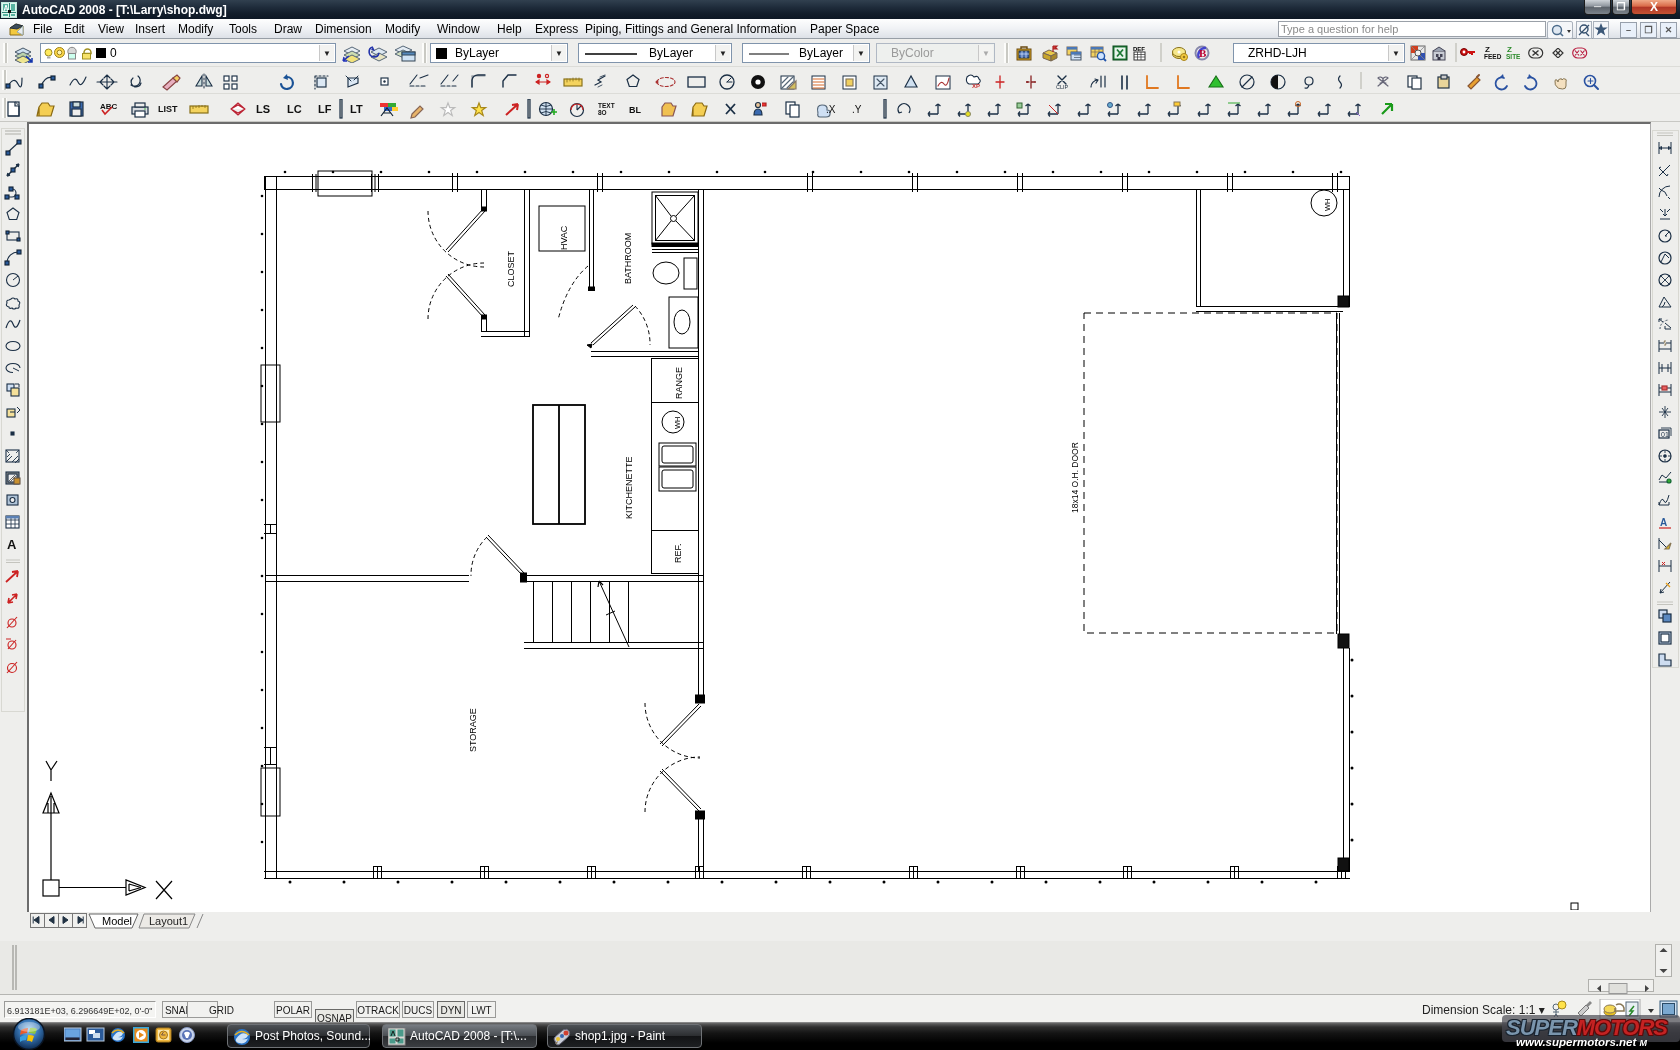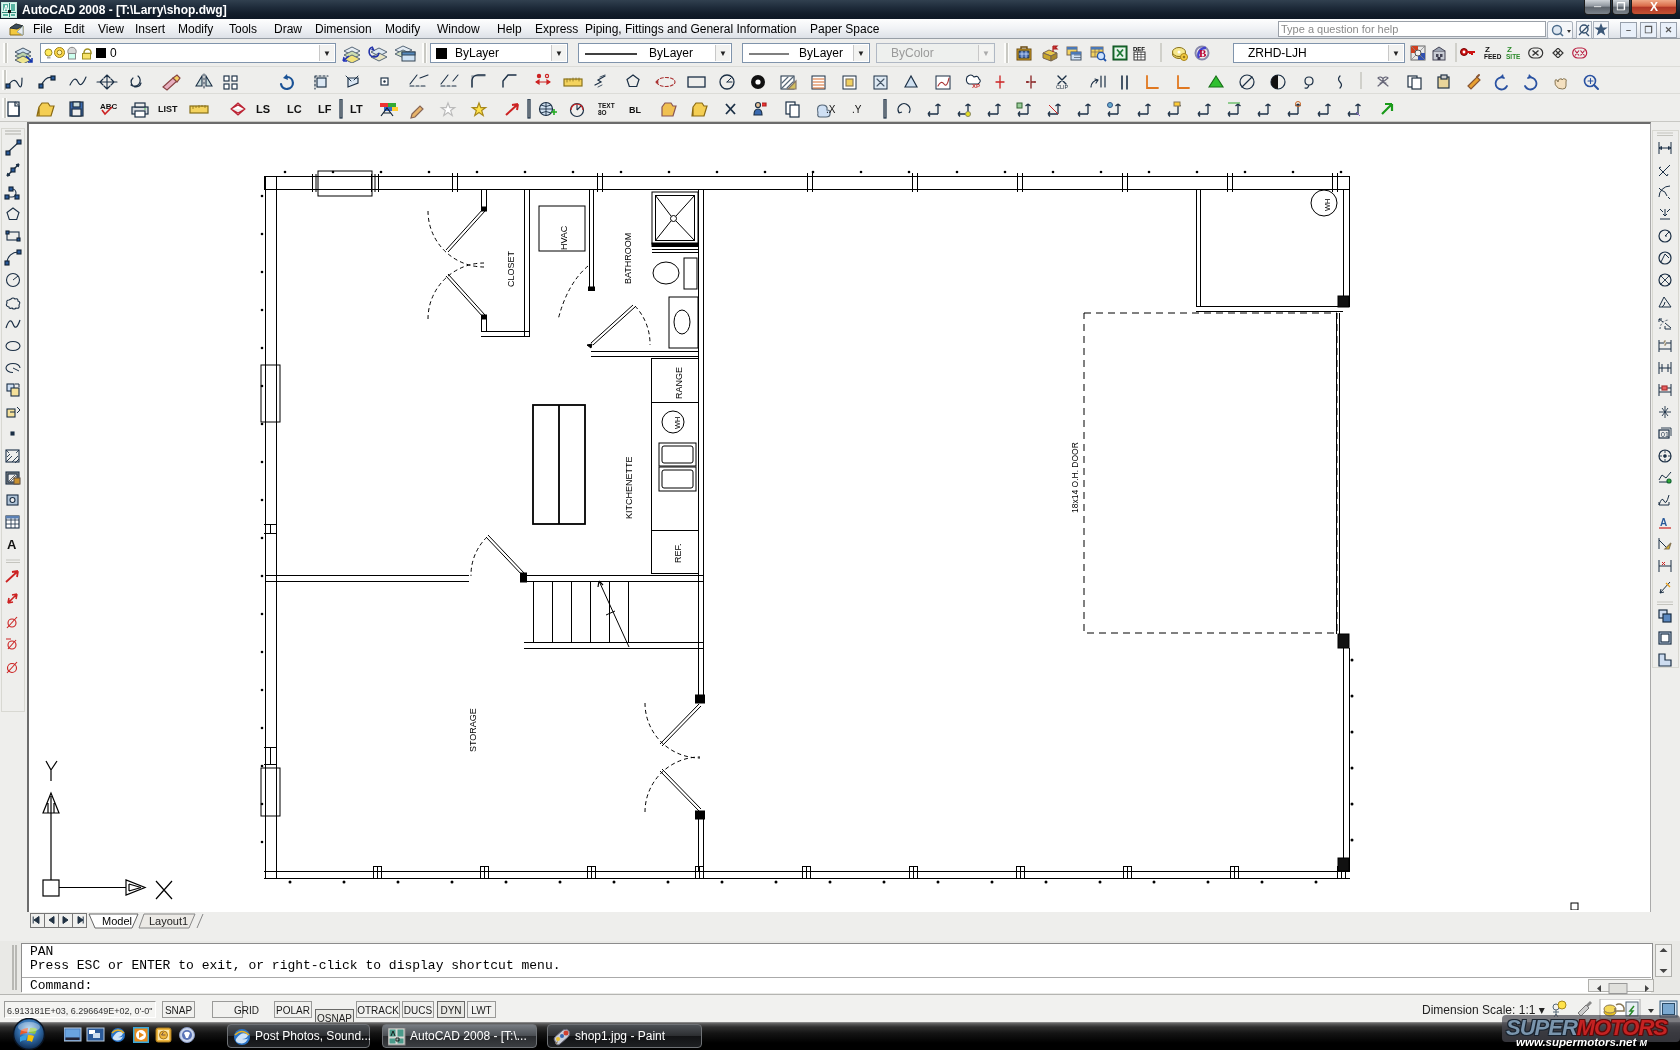--- a/index.html
+++ b/index.html
@@ -986,42 +986,38 @@
             <path d="M2,2 h6 v6 h6 v6 H2 z" fill="#cddcf0"></path>
           </g>
       </g>
     </svg>
   </div>
 
   <div class="abs" id="cmdwin">
     <svg class="abs" style="left:12px;top:4px" width="8" height="45">
         <path d="M1,0 v45 M4,0 v45" stroke="#b8b8b4" stroke-width="2"></path>
       </svg>
-    <div class="abs" id="cmdtext">PAN
-Press ESC or ENTER to exit, or right-click to display shortcut menu.
-</div>
-    <div class="abs" style="left:22px;top:36px;width:1629px;height:16px;background:#fff;border-top:1px solid #aaa;font-family:'Liberation Mono',monospace;font-size:13px;padding-left:8px;">Command:</div>
     <div class="abs" style="left:1655px;top:3px;width:17px;height:33px;background:#f0f0ee;border:1px solid #b0b0ac;">
       <svg width="15" height="31">
           <path d="M7.5,3 l4,4 h-8 z" fill="#444"></path>
           <path d="M7.5,28 l4,-4 h-8 z" fill="#444"></path>
         </svg>
     </div>
     <div class="abs" style="left:1588px;top:38px;width:66px;height:13px;background:#f0f0ee;border:1px solid #b0b0ac;">
       <svg width="64" height="11">
           <path d="M8,5.5 l4,-3.5 v7 z" fill="#444"></path>
           <rect x="20" y="0.5" width="18" height="10" fill="#e0e0dc" stroke="#999"></rect>
           <path d="M56,2 l4,3.5 l-4,3.5 z" fill="#444"></path>
         </svg>
     </div>
   </div>
   <div class="abs" id="statusbar">
     <div class="abs" style="left:4px;top:6px;width:152px;height:17px;border:1px solid #9a9a98;border-right-color:#fff;border-bottom-color:#fff;background:#f4f4f2;font-size:9px;color:#333;padding:4px 0 0 2px;white-space:nowrap;overflow:hidden;">6.913181E+03, 6.296649E+02, 0'-0"</div>
     <div class="sbtn" style="left:162px;width:33px;">SNAP</div>
-    <div class="sbtn" style="left:212px;width:31px;padding-left:21px;">GRID</div>
+    <div class="sbtn" style="left:187px;width:31px;padding-left:21px;">GRID</div>
     <div class="sbtn" style="left:233px;width:39px;background:#f97316;border-color:#6a6a68;margin-top:28px;">ORTHO</div>
     <div class="sbtn" style="left:274px;width:38px;">POLAR</div>
     <div class="sbtn" style="left:315px;width:39px;background:#e8e8e4;border-color:#6a6a68;margin-top:8px;">OSNAP</div>
     <div class="sbtn" style="left:356px;width:44px;">OTRACK</div>
     <div class="sbtn" style="left:402px;width:32px;">DUCS</div>
     <div class="sbtn" style="left:437px;width:28px;background:#e8e8e4;border-color:#6a6a68;">DYN</div>
     <div class="sbtn" style="left:467px;width:29px;">LWT</div>
     <div class="abs" style="left:1422px;top:8px;font-size:12px;color:#222;">Dimension Scale: 1:1 ▾</div>
     <svg class="abs" style="left:1548px;top:4px" width="130" height="22">
       <g>

